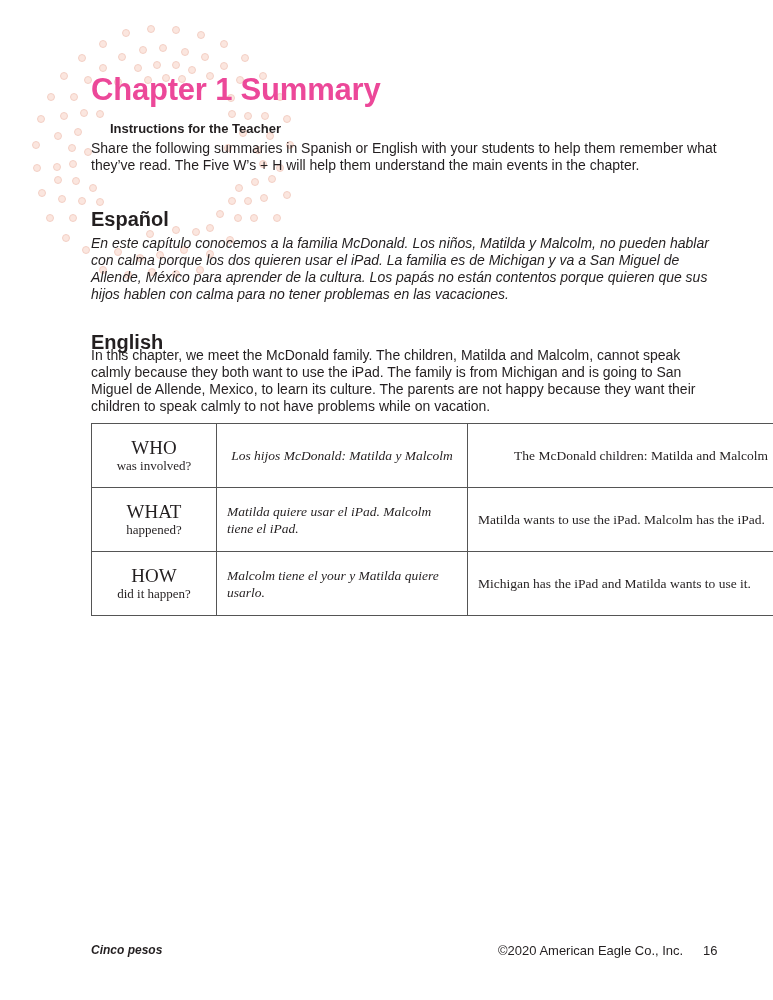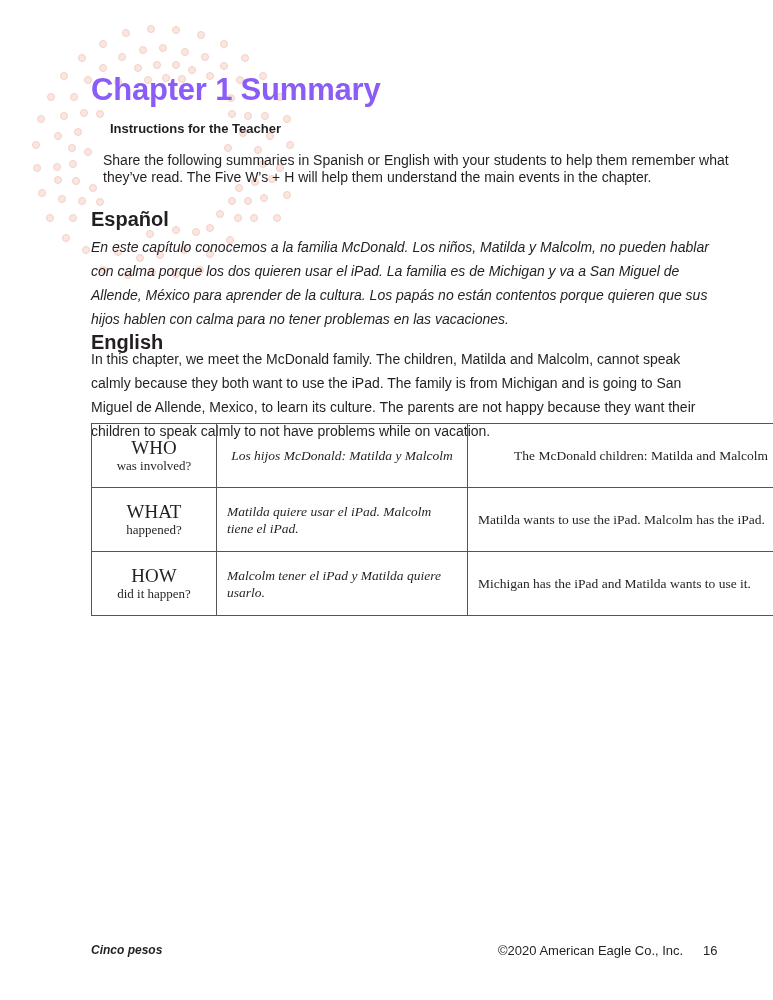--- a/index.html
+++ b/index.html
@@ -1,27 +1,27 @@
 <!DOCTYPE html>
 <html><head>
 <meta charset="utf-8">
 <style>
   html, body { margin: 0; padding: 0; background: #ffffff; }
   body { width: 773px; height: 1000px; position: relative; overflow: hidden;
          font-family: "Liberation Sans", sans-serif; color: #231f20; }
   .dots { position: absolute; left: 0; top: 0; width: 320px; height: 300px; z-index: 0; }
   .page { position: absolute; left: 91px; top: 0; width: 626px; z-index: 1; }
   .title { position: absolute; top: 72px; left: 0; margin: 0; font-size: 31px; font-weight: bold;
-           color: #8b5cf6; letter-spacing: -0.2px; white-space: nowrap; }
+           color: #ec4899; letter-spacing: -0.2px; white-space: nowrap; }
   .instr-head { position: absolute; top: 121px; left: 0; font-size: 13px; font-weight: bold; margin: 0; padding-left: 19px; }
-  .instr-body { position: absolute; top: 140px; left: 0; width: 626px; font-size: 14px; line-height: 17px; margin: 12px; }
+  .instr-body { position: absolute; top: 140px; left: 0; width: 626px; font-size: 14px; line-height: 17px; margin: 0; }
   .h2 { position: absolute; left: 0; margin: 0; font-size: 20px; font-weight: bold; }
   .h2.es { top: 208px; }
   .h2.en { top: 331px; text-align: right; }
-  .para { position: absolute; left: 0; width: 626px; font-size: 14px; line-height: 24px; margin: 0; }
+  .para { position: absolute; left: 0; width: 626px; font-size: 14px; line-height: 17px; margin: 0; }
   .para.es { top: 235px; font-style: italic; }
   .para.en { top: 347px; }
   table.fivew { position: absolute; top: 423px; left: 0; width: 724px; border-collapse: collapse; font-family: Liberation Serif, serif; }
   table.fivew td { border: 1px solid #555; height: 63px; padding: 0 10px; font-size: 13.5px; line-height: 17px; vertical-align: middle; }
   td.q { width: 104px; text-align: center; padding: 0 4px; }
   td.q .big { display: block; font-size: 19px; line-height: 21px; }
   td.q .small { display: block; font-size: 13px; line-height: 16px; }
   td.es { width: 230px; font-style: italic; }
   td.en { }
   td.center { text-align: center; }
@@ -157,21 +157,21 @@
             <span class="small">happened?</span>
           </td>
         <td class="es">Matilda quiere usar el iPad. Malcolm tiene el iPad.</td>
         <td class="en">Matilda wants to use the iPad. Malcolm has the iPad.</td>
       </tr>
       <tr>
         <td class="q">
             <span class="big">HOW</span>
             <span class="small">did it happen?</span>
           </td>
-        <td class="es">Malcolm tener el iPad y Matilda quiere usarlo.</td>
+        <td class="es">Malcolm tiene el your y Matilda quiere usarlo.</td>
         <td class="en">Michigan has the iPad and Matilda wants to use it.</td>
       </tr>
     </tbody>
   </table>
 </div>
 
 <div class="footer-left">Cinco pesos</div>
 <div class="footer-right">©2020 American Eagle Co., Inc.</div>
 <div class="page-num">16</div>
 

